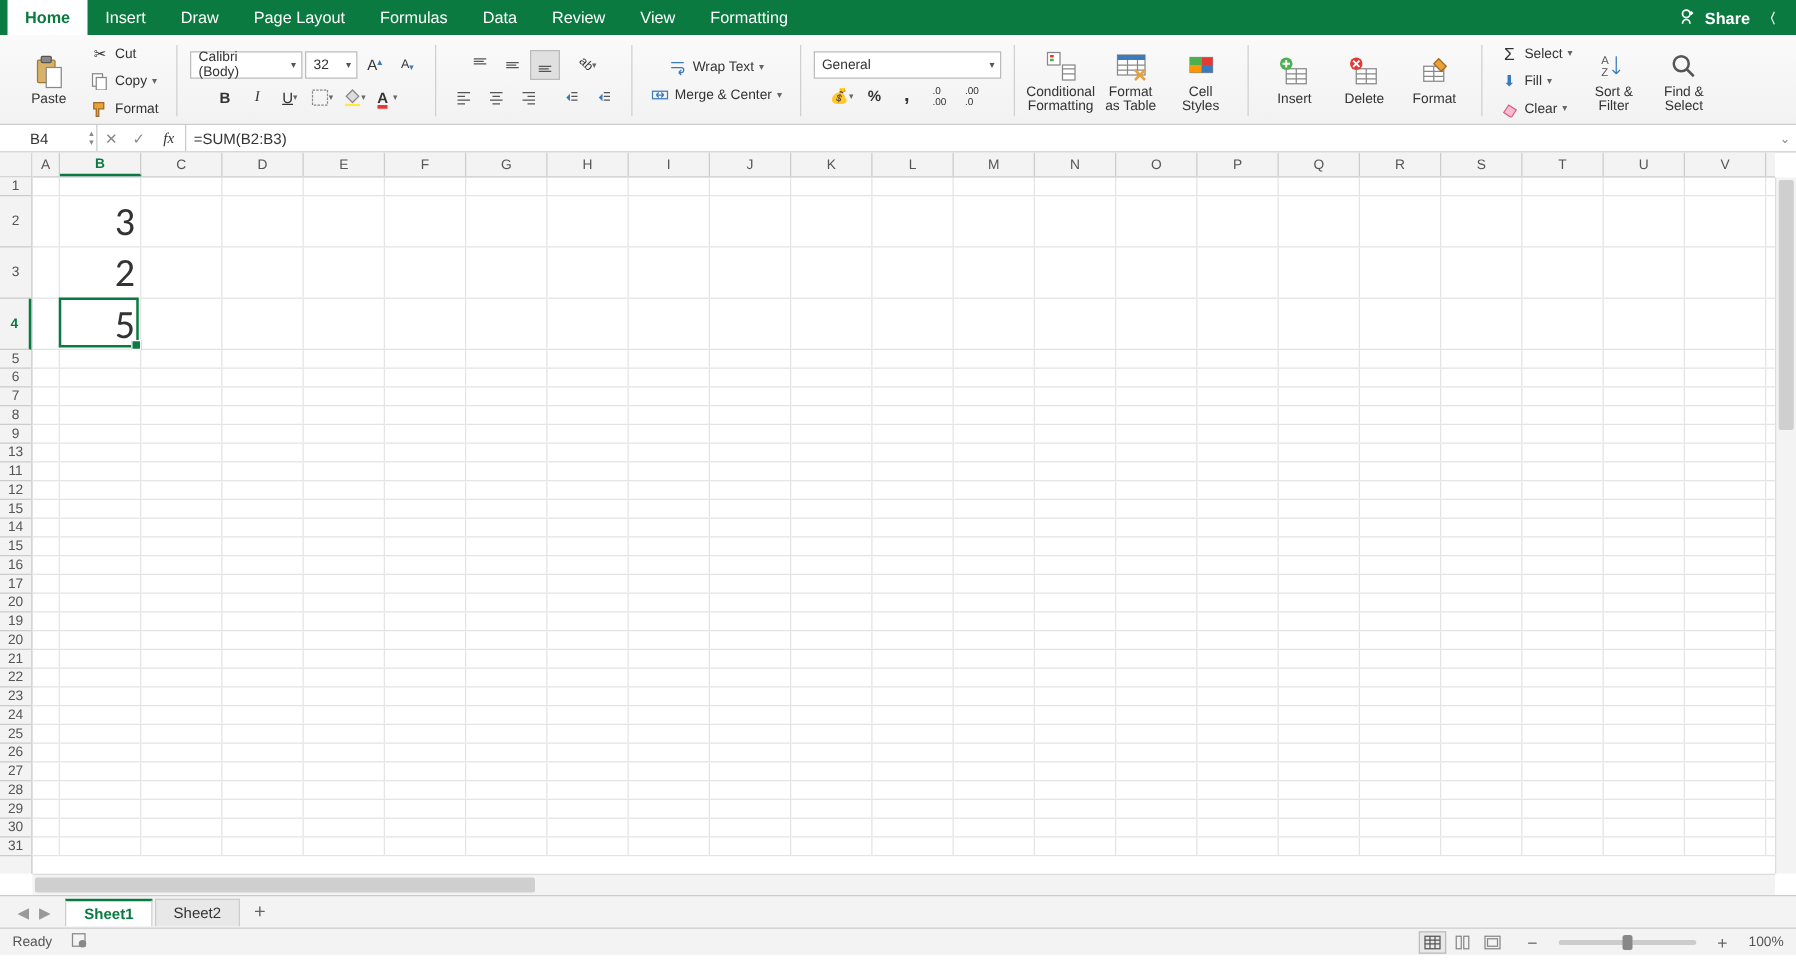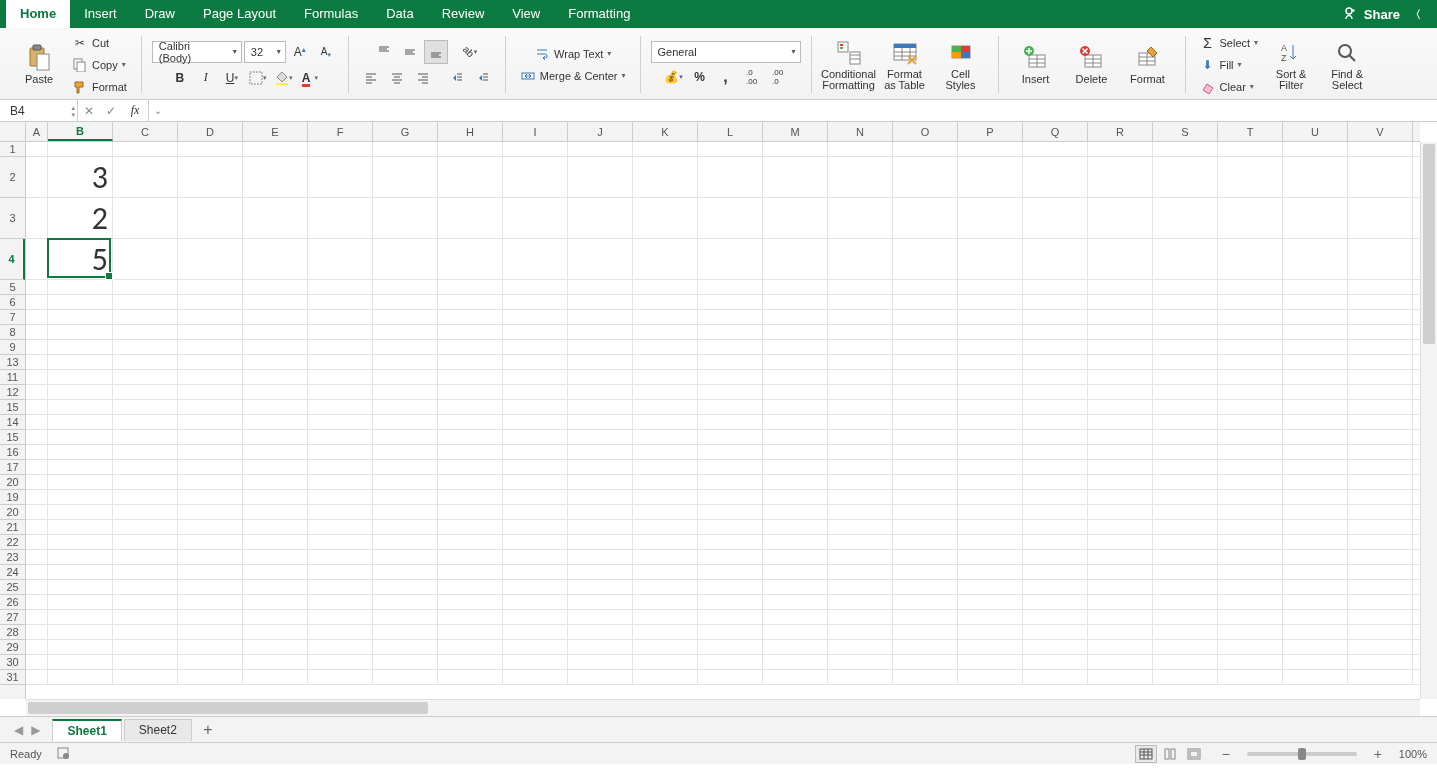--- a/index.html
+++ b/index.html
@@ -36,21 +36,21 @@
 .btn-sq svg { display:block; }
 
 .font-sel { width:90px; height:22px; border:1px solid #bbb; background:#fff; display:flex; align-items:center; padding:0 16px 0 6px; font-size:11px; position:relative; }
 .font-sel::after, .size-sel::after, .num-sel::after { content:"▾"; position:absolute; right:4px; font-size:8px; color:#555; }
 .size-sel { width:42px; height:22px; border:1px solid #bbb; background:#fff; display:flex; align-items:center; padding:0 14px 0 6px; font-size:11px; position:relative; }
 
 .num-sel { width:150px; height:22px; border:1px solid #bbb; background:#fff; display:flex; align-items:center; padding:0 16px 0 6px; font-size:11px; position:relative; }
 
 
 .formula-bar { height:22px; border-bottom:1px solid #ccc; display:flex; align-items:stretch; background:#fff; }
-.name-box { width:78px; border-right:1px solid #ccc; display:flex; align-items:center; padding:0 10px; font-size:12px; position:relative; }
+.name-box { width:78px; border-right:1px solid #ccc; display:flex; align-items:center; padding:0 24px; font-size:12px; position:relative; }
 .name-box .spin { position:absolute; right:2px; display:flex; flex-direction:column; font-size:7px; color:#888; line-height:7px; }
 .fx-btns { display:flex; align-items:center; border-right:1px solid #ccc; }
 .fx-btn { width:22px; display:flex; align-items:center; justify-content:center; color:#888; cursor:pointer; }
 .fx-label { width:26px; display:flex; align-items:center; justify-content:center; font-style:italic; font-family:serif; }
 .formula-input { flex:1; padding:0 6px; display:flex; align-items:center; font-size:12px; }
 .formula-bar .expand { width:18px; display:flex; align-items:center; justify-content:center; color:#888; cursor:pointer; font-size:10px; }
 
 
 .grid-wrap { position:relative; height:594px; overflow:hidden; }
 .corner { position:absolute; top:0; left:0; width:26px; height:20px; background:#f3f3f3; border-right:1px solid #ccc; border-bottom:1px solid #ccc; }
@@ -470,20 +470,21 @@
     </div>
   <div class="fx-btns">
     <div class="fx-btn">
         <span>✕</span>
       </div>
     <div class="fx-btn">
         <span>✓</span>
       </div>
     <div class="fx-label">fx</div>
   </div>
+  <div class="formula-input">=SUM(B2:B3)</div>
   <div class="expand">
       <span>⌄</span>
     </div>
 </div>
 
 <div class="grid-wrap">
   <div class="corner"></div>
   <div class="col-headers" id="col-headers">
       <div class="col-h" style="width: 22px;">A</div>
       <div class="col-h active" style="width: 65px;">B</div>

